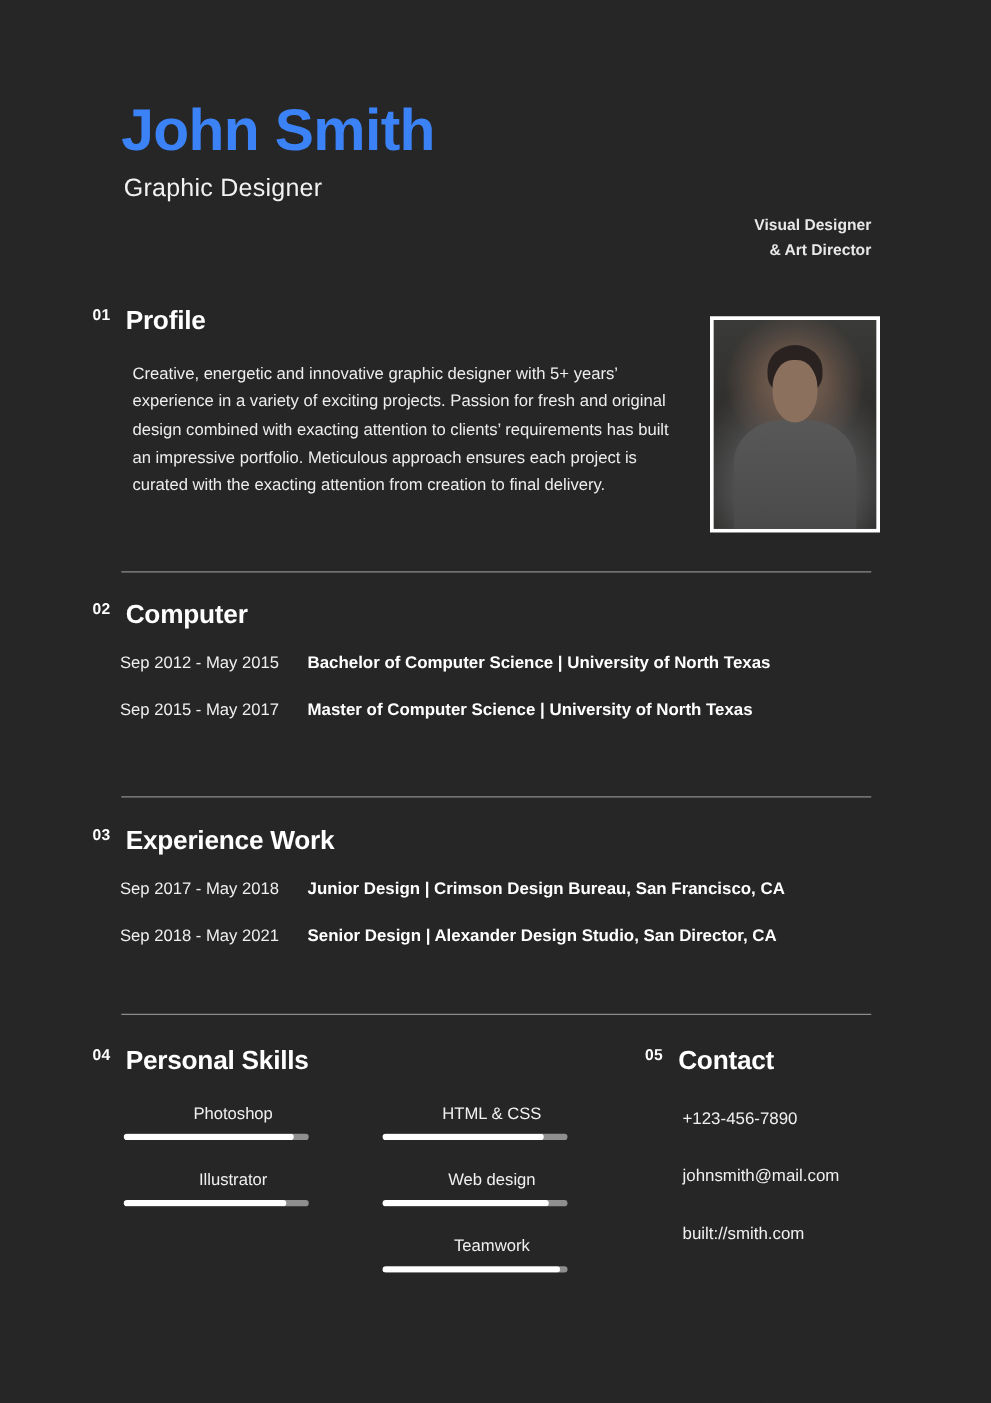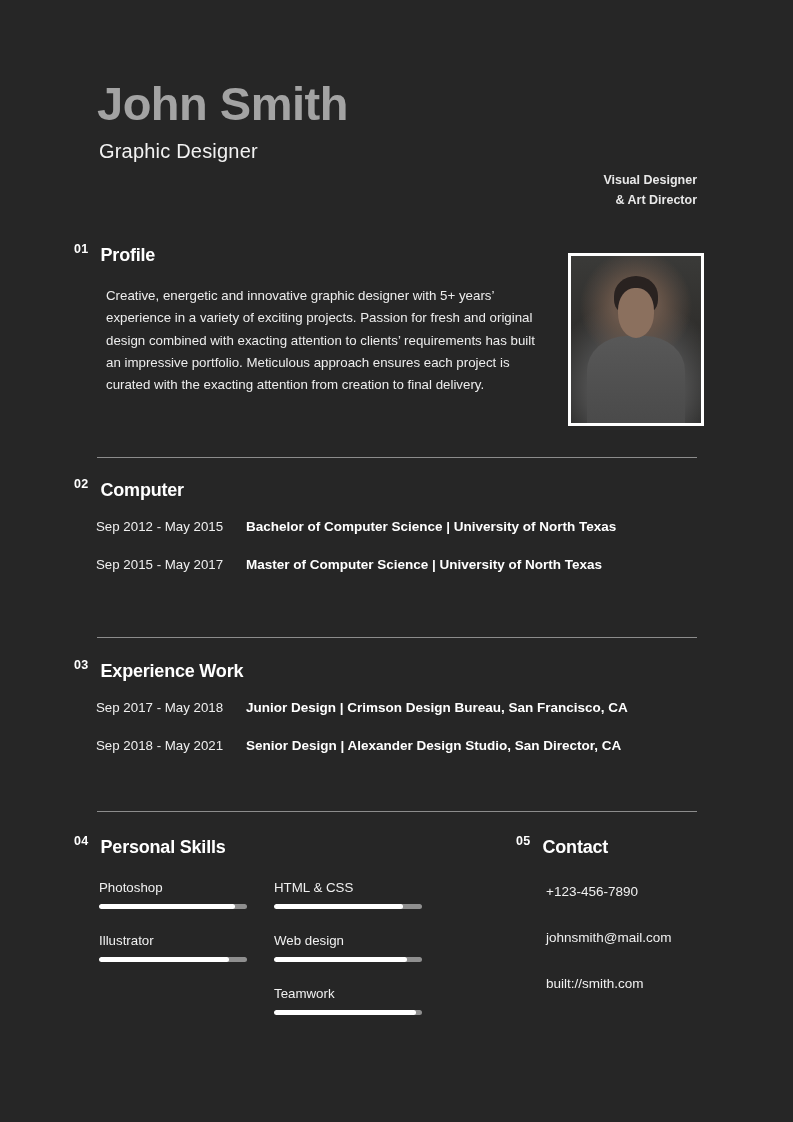--- a/index.html
+++ b/index.html
@@ -27,21 +27,21 @@
     left: 97px;
     top: 78px;
     width: 600px;
   }
   .name {
     font-size: 47px;
     font-weight: bold;
     letter-spacing: -0.5px;
     line-height: 1.1;
     margin: 0;
-    color: #a3a3a3;
+    color: #3b82f6;
   }
   .role {
     font-size: 20px;
     font-weight: normal;
     margin: 10px 0 0 2px;
     color: #f2f2f2;
     letter-spacing: 0.2px;
   }
   .tagline {
     position: absolute;
@@ -66,21 +66,21 @@
   }
   .sec-num {
     font-size: 12.5px;
     font-weight: bold;
     color: #ffffff;
     position: relative;
     top: -10px;
     letter-spacing: 0.3px;
   }
   .sec-title {
-    font-size: 18px;
+    font-size: 21px;
     font-weight: bold;
     color: #ffffff;
     letter-spacing: -0.2px;
   }
 
   .divider {
     position: absolute;
     height: 1px;
     background: #8c8c8c;
   }
@@ -163,21 +163,23 @@
     white-space: nowrap;
   }
 
   
   #sec-experience { left: 74px; top: 661px; }
 
   
   #sec-skills { left: 74px; top: 837px; }
   .skill-cols {
     display: flex;
+    gap: 32px;
     margin: 22px 0 0 25px;
+    text-align: center;
   }
   .skill-col { width: 175px; }
   .skill {
     margin-bottom: 24px;
   }
   .skill-label {
     font-size: 13.3px;
     color: #f0f0f0;
     margin-bottom: 9px;
   }

